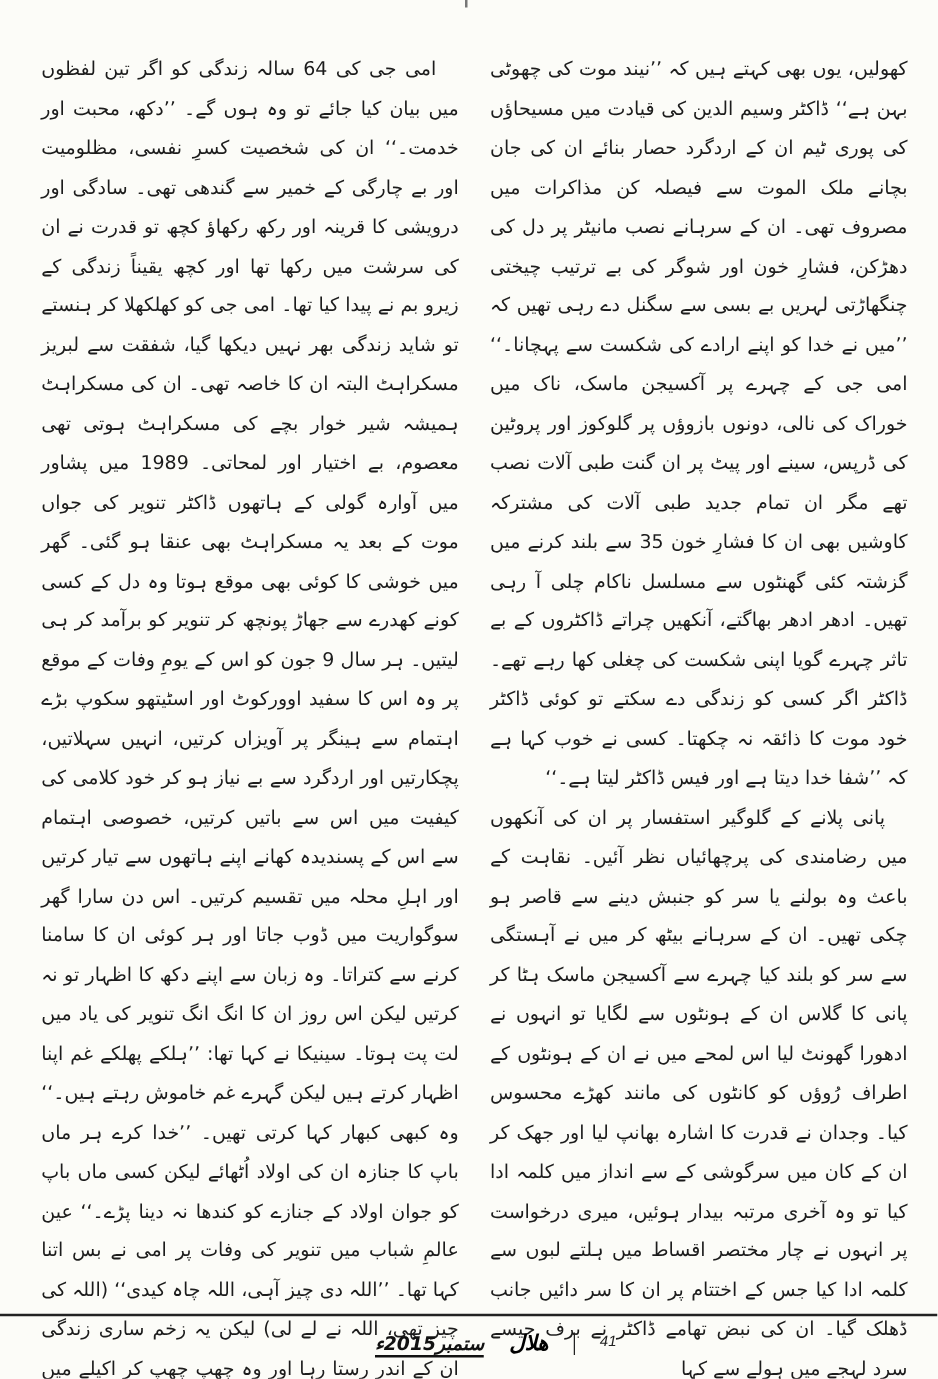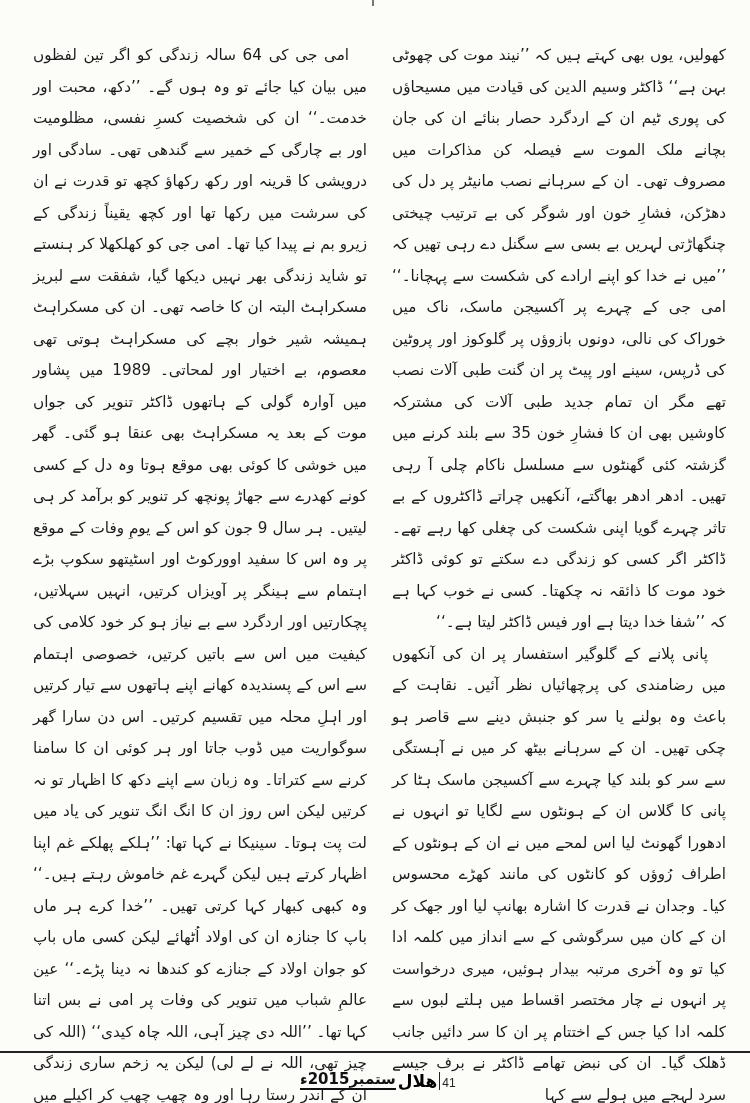--- a/index.html
+++ b/index.html
@@ -10,21 +10,21 @@
     .column {
       position: absolute; top: 40px; direction: rtl; text-align: justify;
       font-size: 15.2px; line-height: 31.5px; color: #1c1c1c;
     }
     .col-right { left: 392px; width: 334px; }
     .col-left { left: 33px; width: 334px; }
     .para { text-align-last: right; }
     .para + .para { margin-top: 0; }
     .indent { text-indent: 18px; }
     .footer-rule { position: absolute; left: 0; top: 1051px; width: 750px; height: 2px; background: #222; }
-    .footer { position: absolute; left: 300px; top: 1066px; height: 24px; display: flex; align-items: flex-end; gap: 2px; direction: ltr; }
+    .footer { position: absolute; left: 300px; top: 1066px; height: 24px; display: flex; align-items: flex-start; gap: 20px; direction: ltr; font-style: italic; }
     .footer .month { font-size: 15px; font-weight: bold; color: #111; border-bottom: 2px solid #111; line-height: 18px; }
     .footer .brand { font-size: 17px; font-weight: 900; color: #000; line-height: 18px; }
     .footer .sep { width: 1px; height: 18px; background: #222; }
     .footer .pageno { font-family: "Liberation Sans", sans-serif; font-size: 12px; color: #222; }
   </style>
 </head>
 <body>
 
 <div class="page">
   <div class="top-mark"></div>

